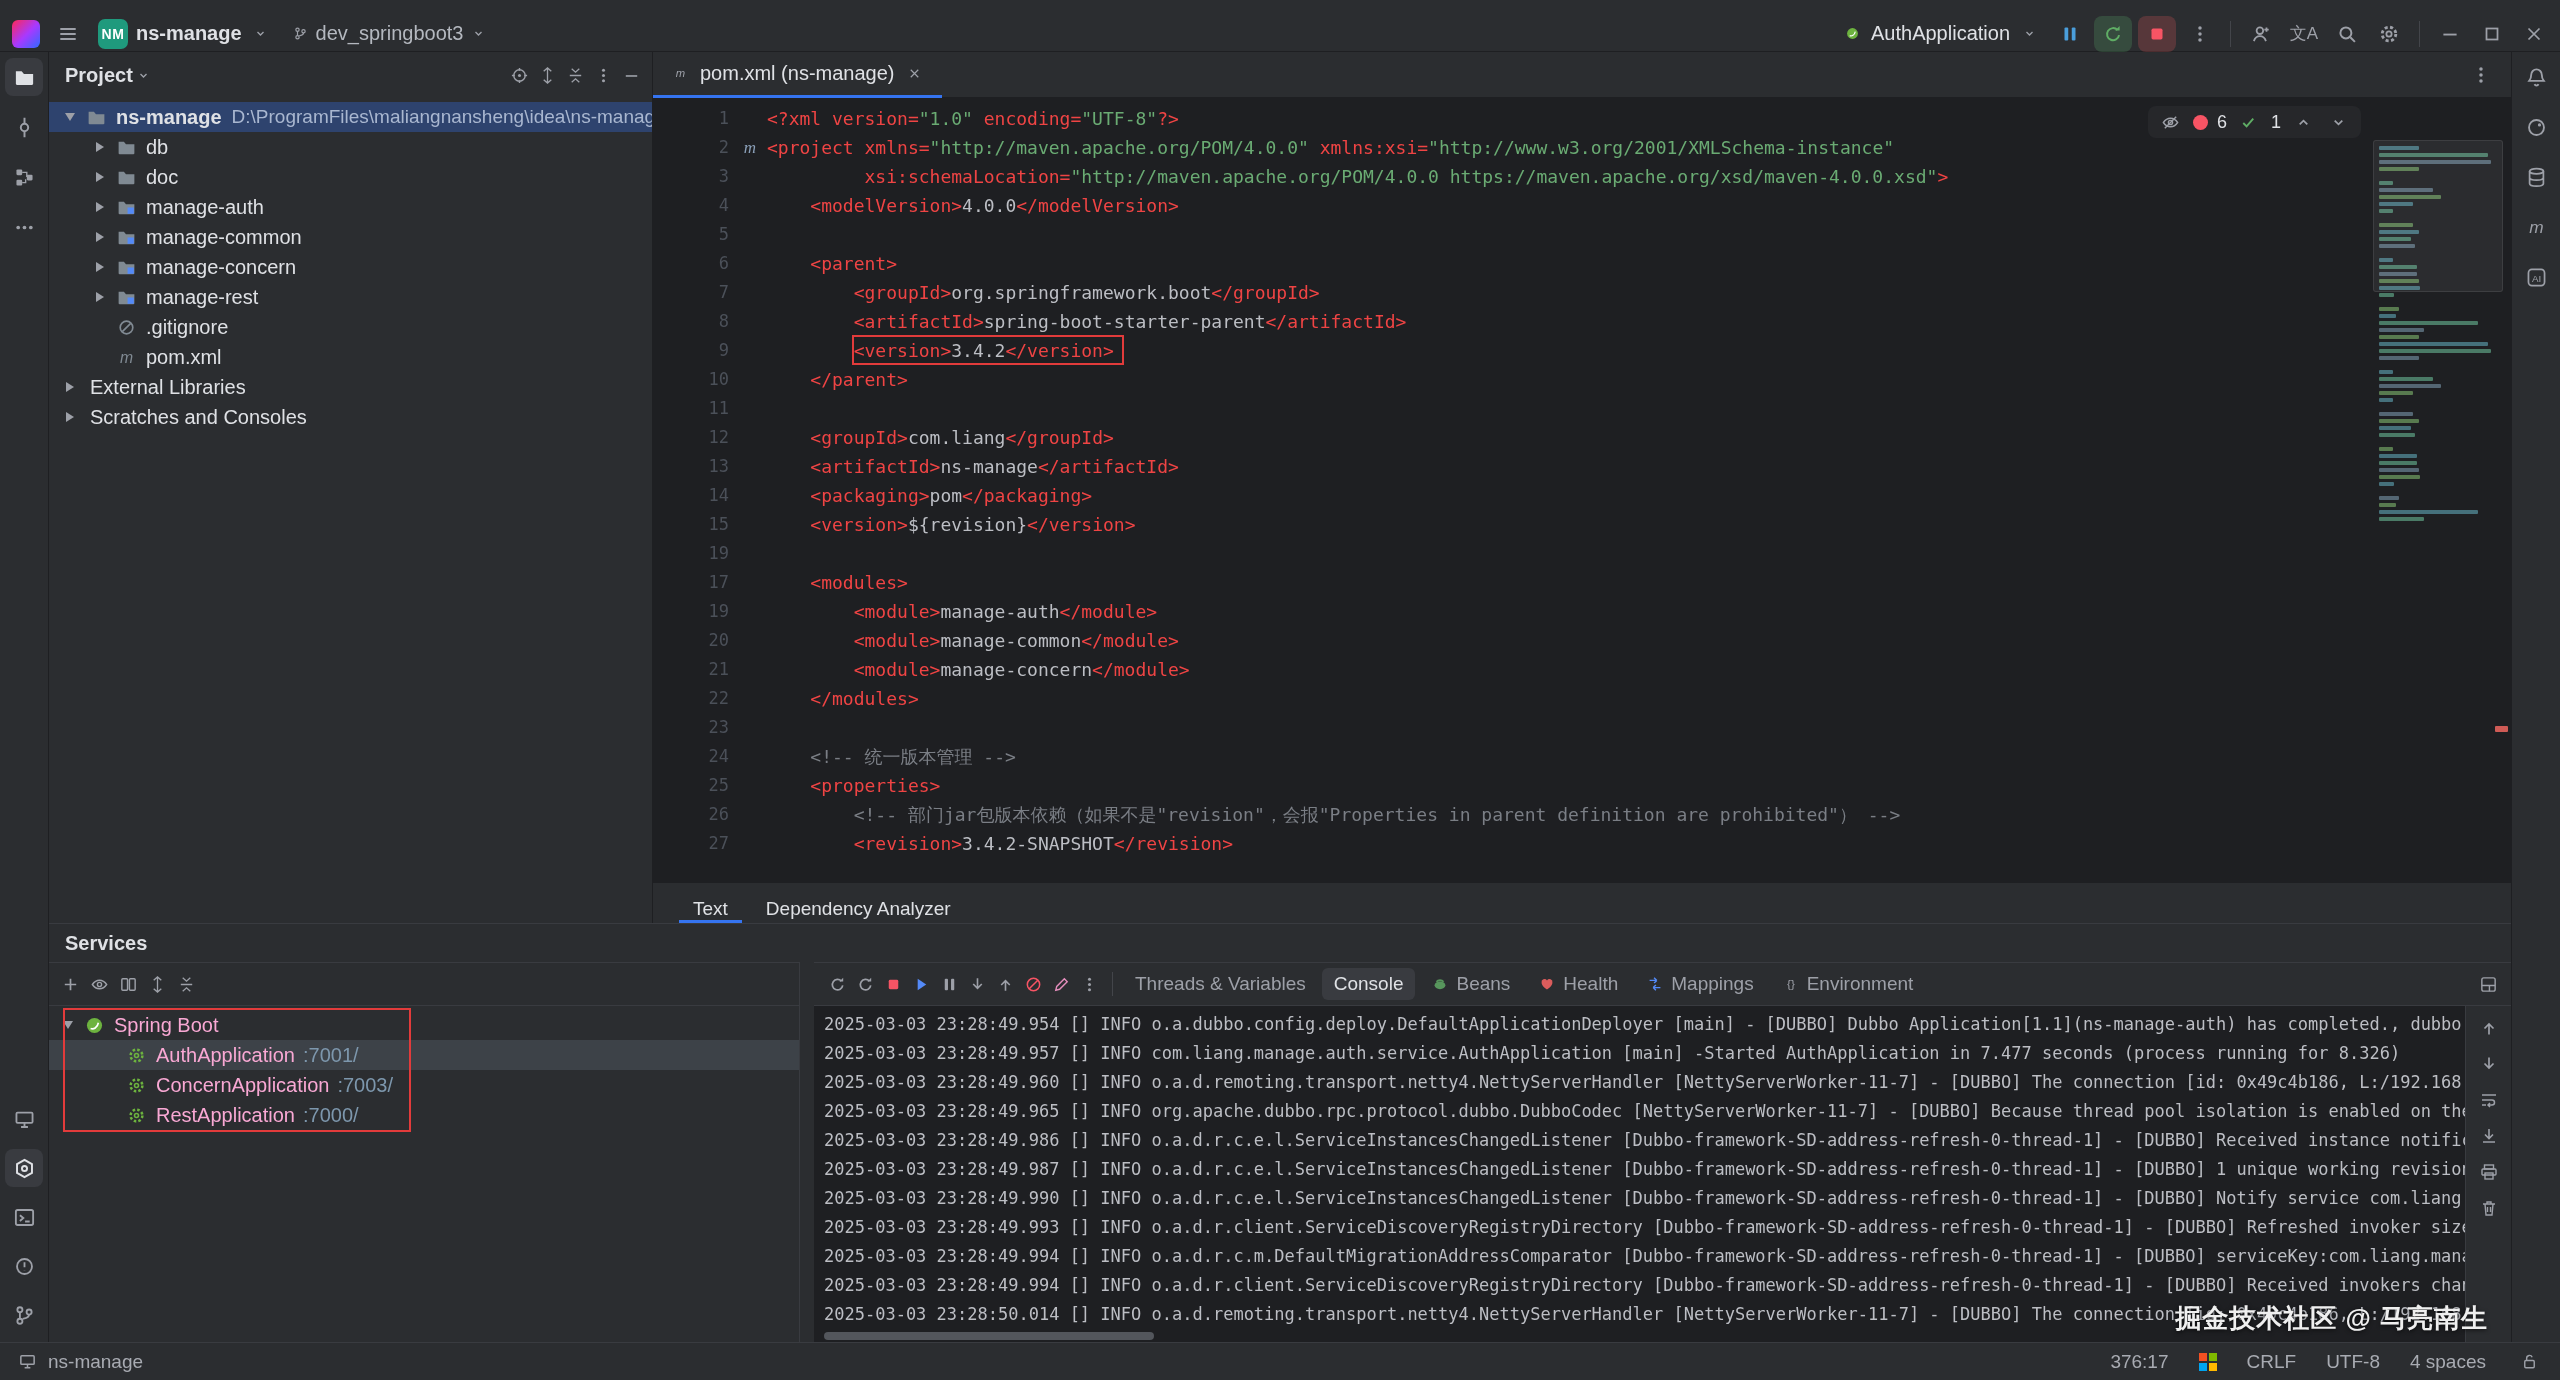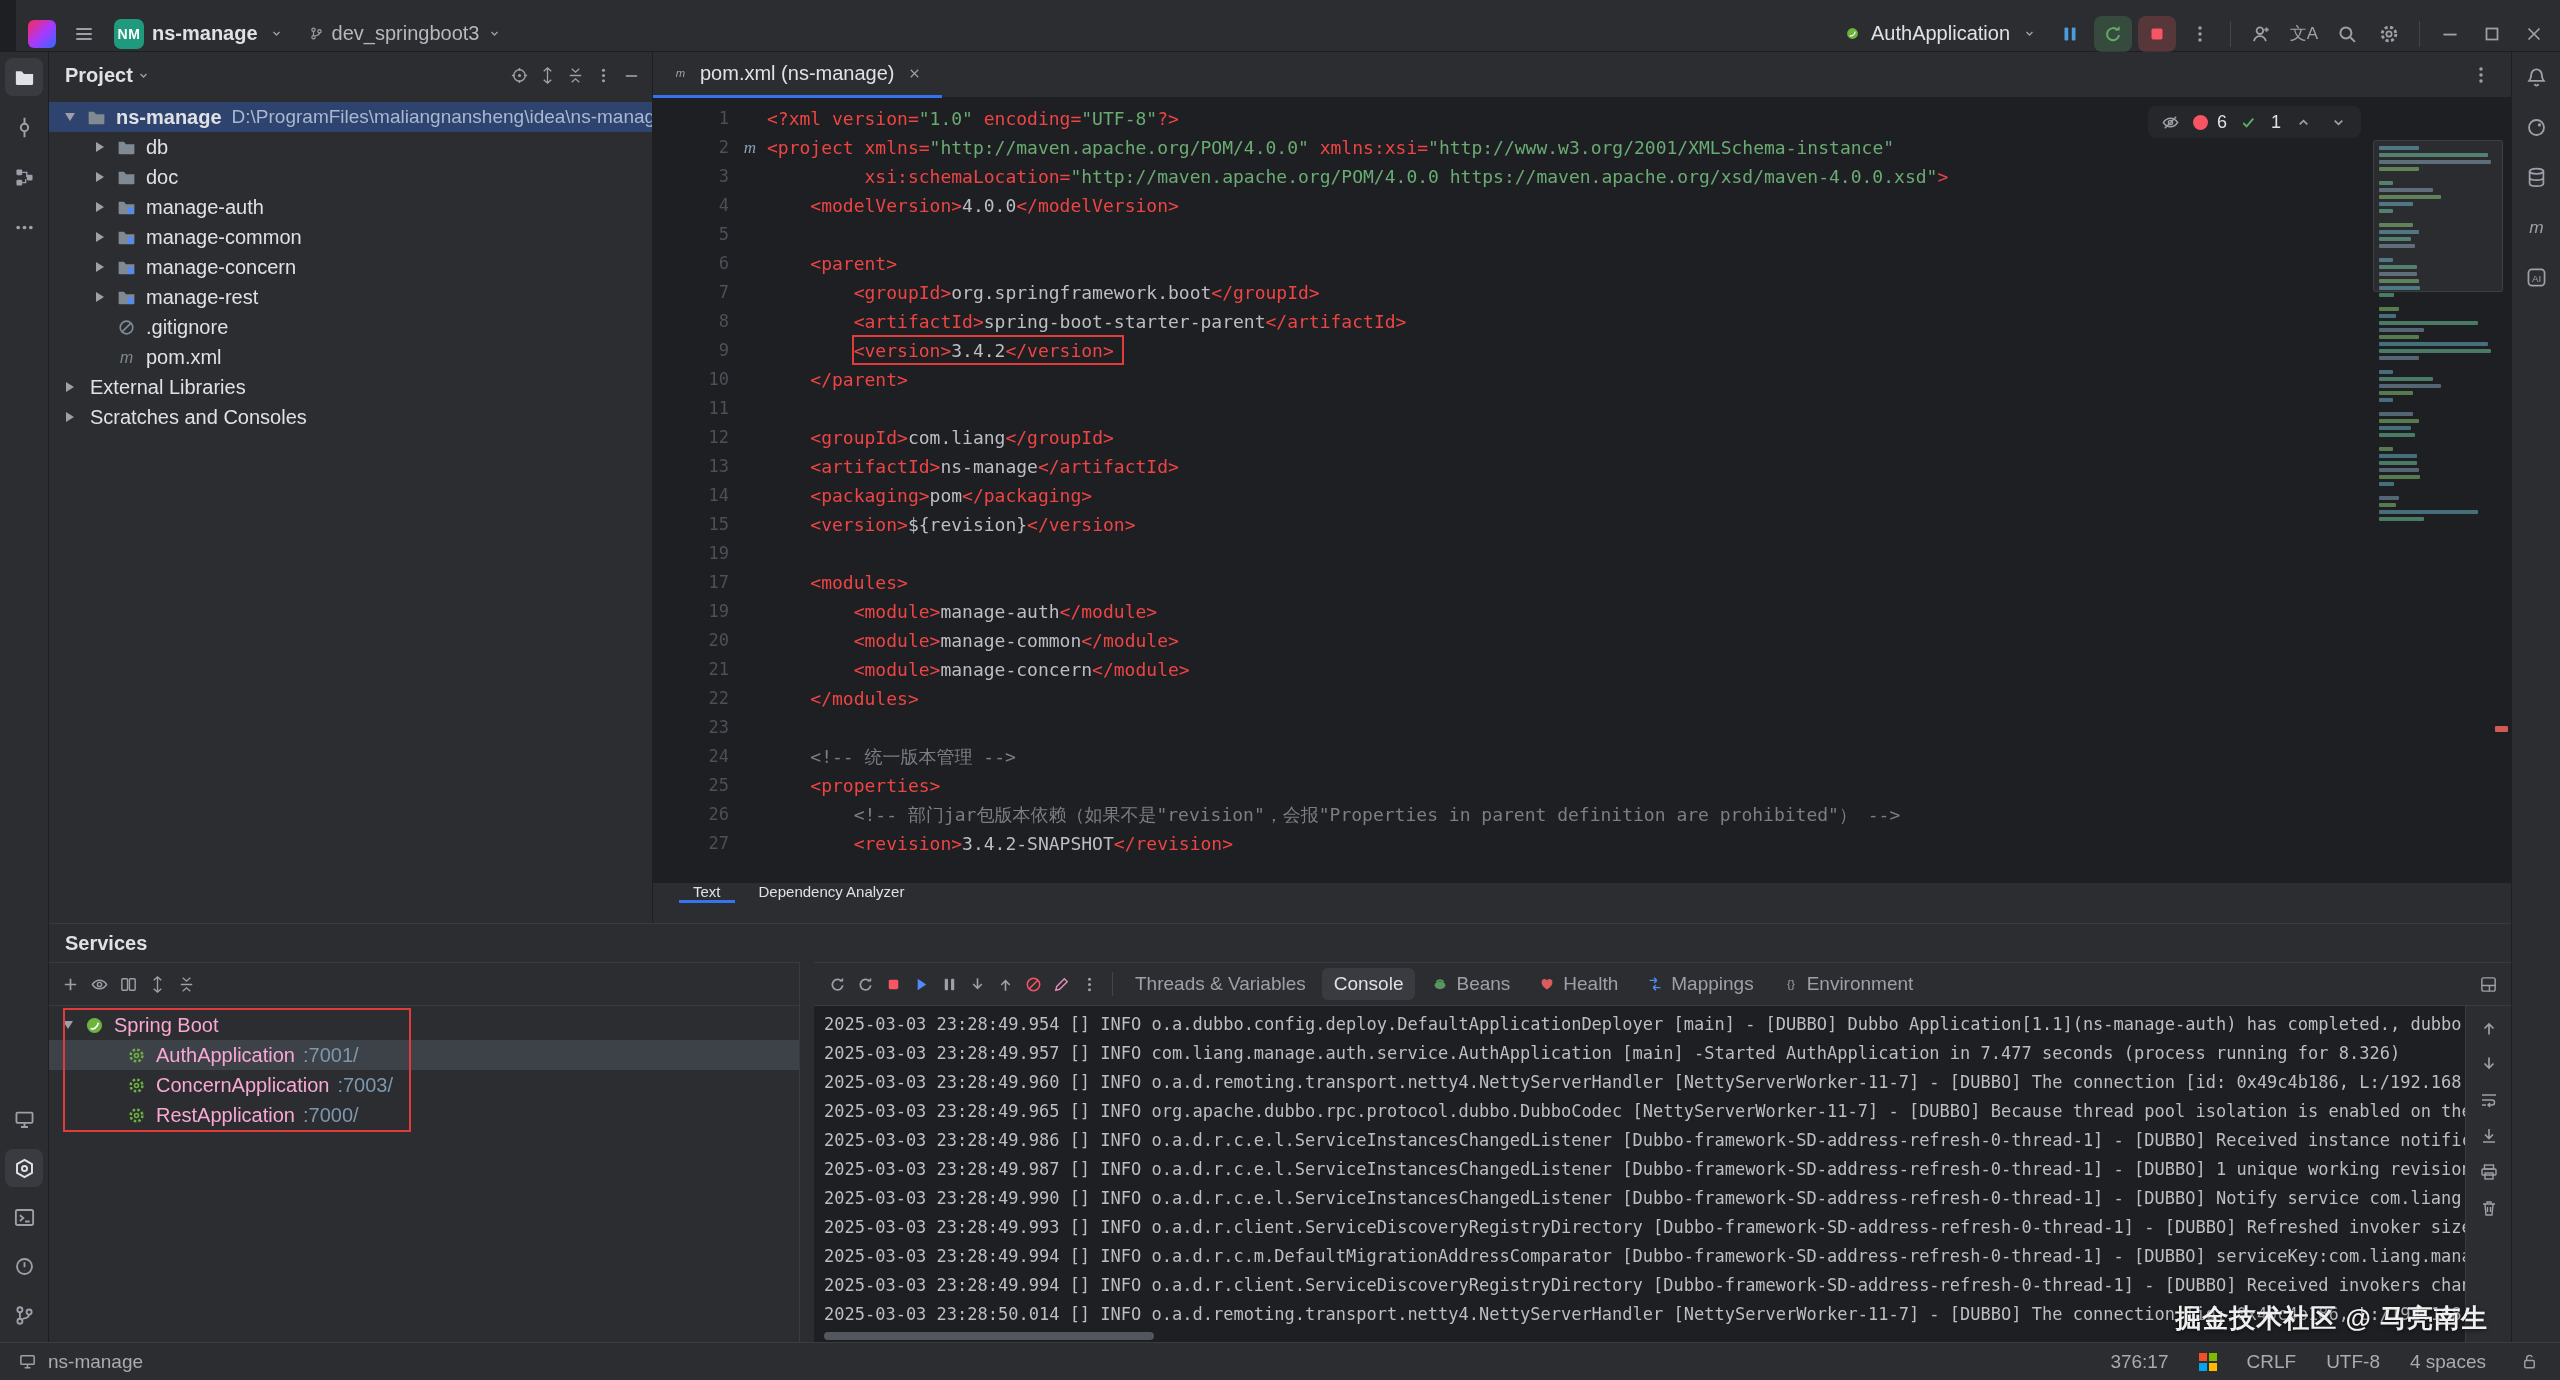--- a/index.html
+++ b/index.html
@@ -2,21 +2,21 @@
 <html><head>
 <meta charset="utf-8">
 <style>
 *{margin:0;padding:0;box-sizing:border-box;}
 html,body{width:2560px;height:1380px;background:#1e1f22;overflow:hidden;}
 body{font-family:"Liberation Sans",sans-serif;color:#dfe1e5;-webkit-font-smoothing:antialiased;}
 svg{display:block;}
 .app{position:relative;width:2560px;height:1380px;display:flex;flex-direction:column;}
 
 
-.titlebar{flex:0 0 52px;height:52px;background:#2b2d30;display:flex;align-items:center;padding:16px 8px 0 12px;gap:6px;border-bottom:1px solid #1e1f22;margin-left:16px;}
+.titlebar{flex:0 0 52px;height:52px;background:#2b2d30;display:flex;align-items:center;padding:16px 8px 0 12px;gap:6px;border-bottom:1px solid #1e1f22;}
 .tb-logo{width:28px;height:28px;border-radius:6px;background:linear-gradient(135deg,#fe2857,#a839ff 52%,#2e6aff);margin-right:4px;flex:0 0 28px;}
 .tbi{display:inline-flex;width:36px;height:36px;align-items:center;justify-content:center;border-radius:7px;color:#9da0a8;flex:0 0 auto;}
 .tbi svg{width:22px;height:22px;}
 .tbi.xs{width:26px;height:26px;} .tbi.xs svg{width:19px;height:19px;}
 .tbi.sm{width:22px;height:22px;} .tbi.sm svg{width:15px;height:15px;}
 .tb-proj{display:flex;align-items:center;gap:8px;padding:3px 6px;border-radius:8px;font-size:20px;font-weight:600;color:#dfe1e5;}
 .proj-badge{width:30px;height:30px;border-radius:7px;background:#1f9a7d;color:#fff;font-size:14px;font-weight:bold;display:inline-flex;align-items:center;justify-content:center;letter-spacing:.5px;}
 .tb-branch{display:flex;align-items:center;gap:4px;color:#b4b8bf;font-size:20px;padding:3px 6px;border-radius:8px;}
 .tb-spacer{flex:1;}
 .tb-run{display:flex;align-items:center;gap:8px;font-size:20px;color:#dfe1e5;padding:3px 6px;border-radius:8px;}
@@ -69,21 +69,21 @@
 .ln{width:76px;flex:0 0 76px;text-align:right;color:#4b5059;font:17px/29px "DejaVu Sans Mono",monospace;}
 .toks{margin-left:38px;font:18px/29px "DejaVu Sans Mono",monospace;white-space:pre;}
 .tk-t{color:#ef4444;} .tk-s{color:#6aab73;} .tk-x{color:#bcbec4;} .tk-c{color:#7a7e85;}
 .gicon{position:absolute;left:84px;top:0;width:26px;height:29px;display:flex;align-items:center;justify-content:center;color:#8a9fb8;font-style:italic;font-family:"Liberation Serif",serif;font-size:17px;}
 .insp{position:absolute;top:8px;right:150px;display:flex;align-items:center;gap:9px;font-size:18px;color:#dfe1e5;background:rgba(43,45,48,.6);padding:3px 10px;border-radius:8px;}
 .err-dot{width:15px;height:15px;border-radius:50%;background:#f75464;display:inline-block;}
 .mm-viewport{position:absolute;top:42px;right:8px;width:130px;height:152px;background:rgba(255,255,255,.06);border:1px solid rgba(255,255,255,.09);border-radius:3px;z-index:2;}
 .minimap{position:absolute;top:48px;right:14px;width:118px;display:flex;flex-direction:column;gap:3px;align-items:flex-start;z-index:1;}
 .mm-bar{height:4px;border-radius:1px;}
 .err-mark{position:absolute;right:3px;top:628px;width:13px;height:6px;background:#cf5b56;border-radius:1px;}
-.bottom-tabs{height:41px;flex:0 0 41px;background:#2b2d30;border-top:1px solid #1e1f22;display:flex;align-items:flex-start;padding-left:26px;gap:10px;font-size:15px;}
+.bottom-tabs{height:41px;flex:0 0 41px;background:#2b2d30;border-top:1px solid #1e1f22;display:flex;align-items:flex-end;padding-left:26px;gap:10px;font-size:19px;}
 .btab{display:flex;align-items:center;padding:0 14px;color:#dfe1e5;border-bottom:3px solid transparent;}
 .btab.sel{border-bottom-color:#3574f0;}
 
 
 .services{flex:1;background:#2b2d30;border-top:1px solid #393b40;display:flex;flex-direction:column;min-height:0;}
 .sv-header{height:38px;flex:0 0 38px;display:flex;align-items:center;padding-left:16px;font-size:20px;font-weight:600;}
 .sv-body{flex:1;display:flex;min-height:0;}
 .sv-left{width:751px;flex:0 0 751px;border-right:1px solid #393b40;display:flex;flex-direction:column;min-height:0;}
 .sv-toolbar{height:44px;flex:0 0 44px;display:flex;align-items:center;padding-left:8px;gap:3px;border-top:1px solid #393b40;border-bottom:1px solid #393b40;}
 .sv-tree{flex:1;position:relative;padding-top:4px;font-size:20px;overflow:hidden;}

